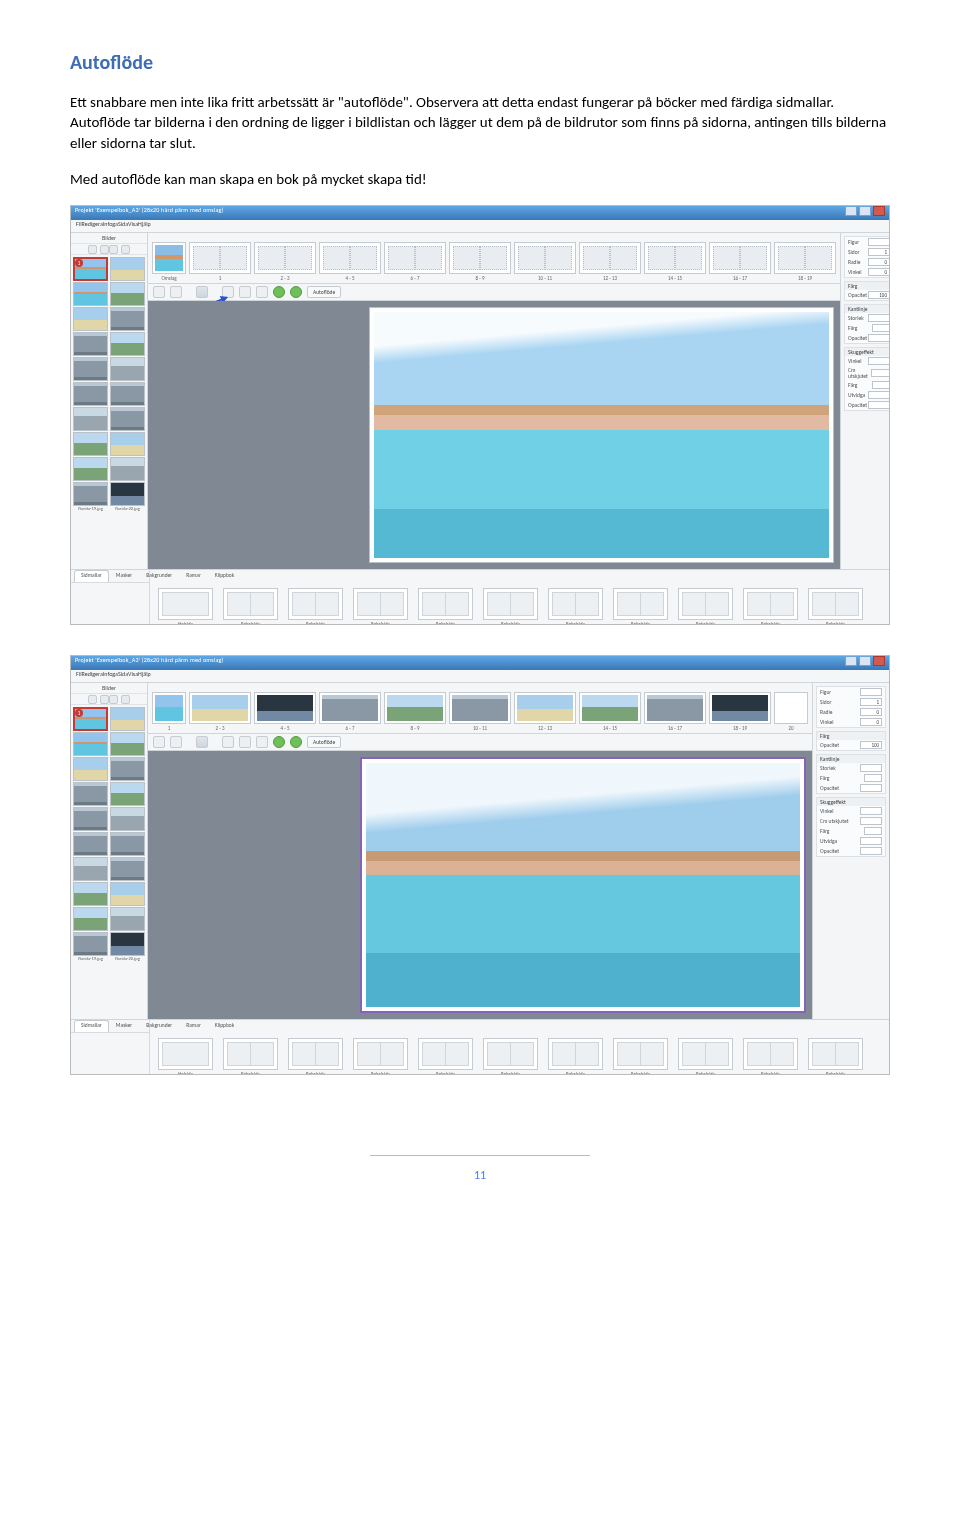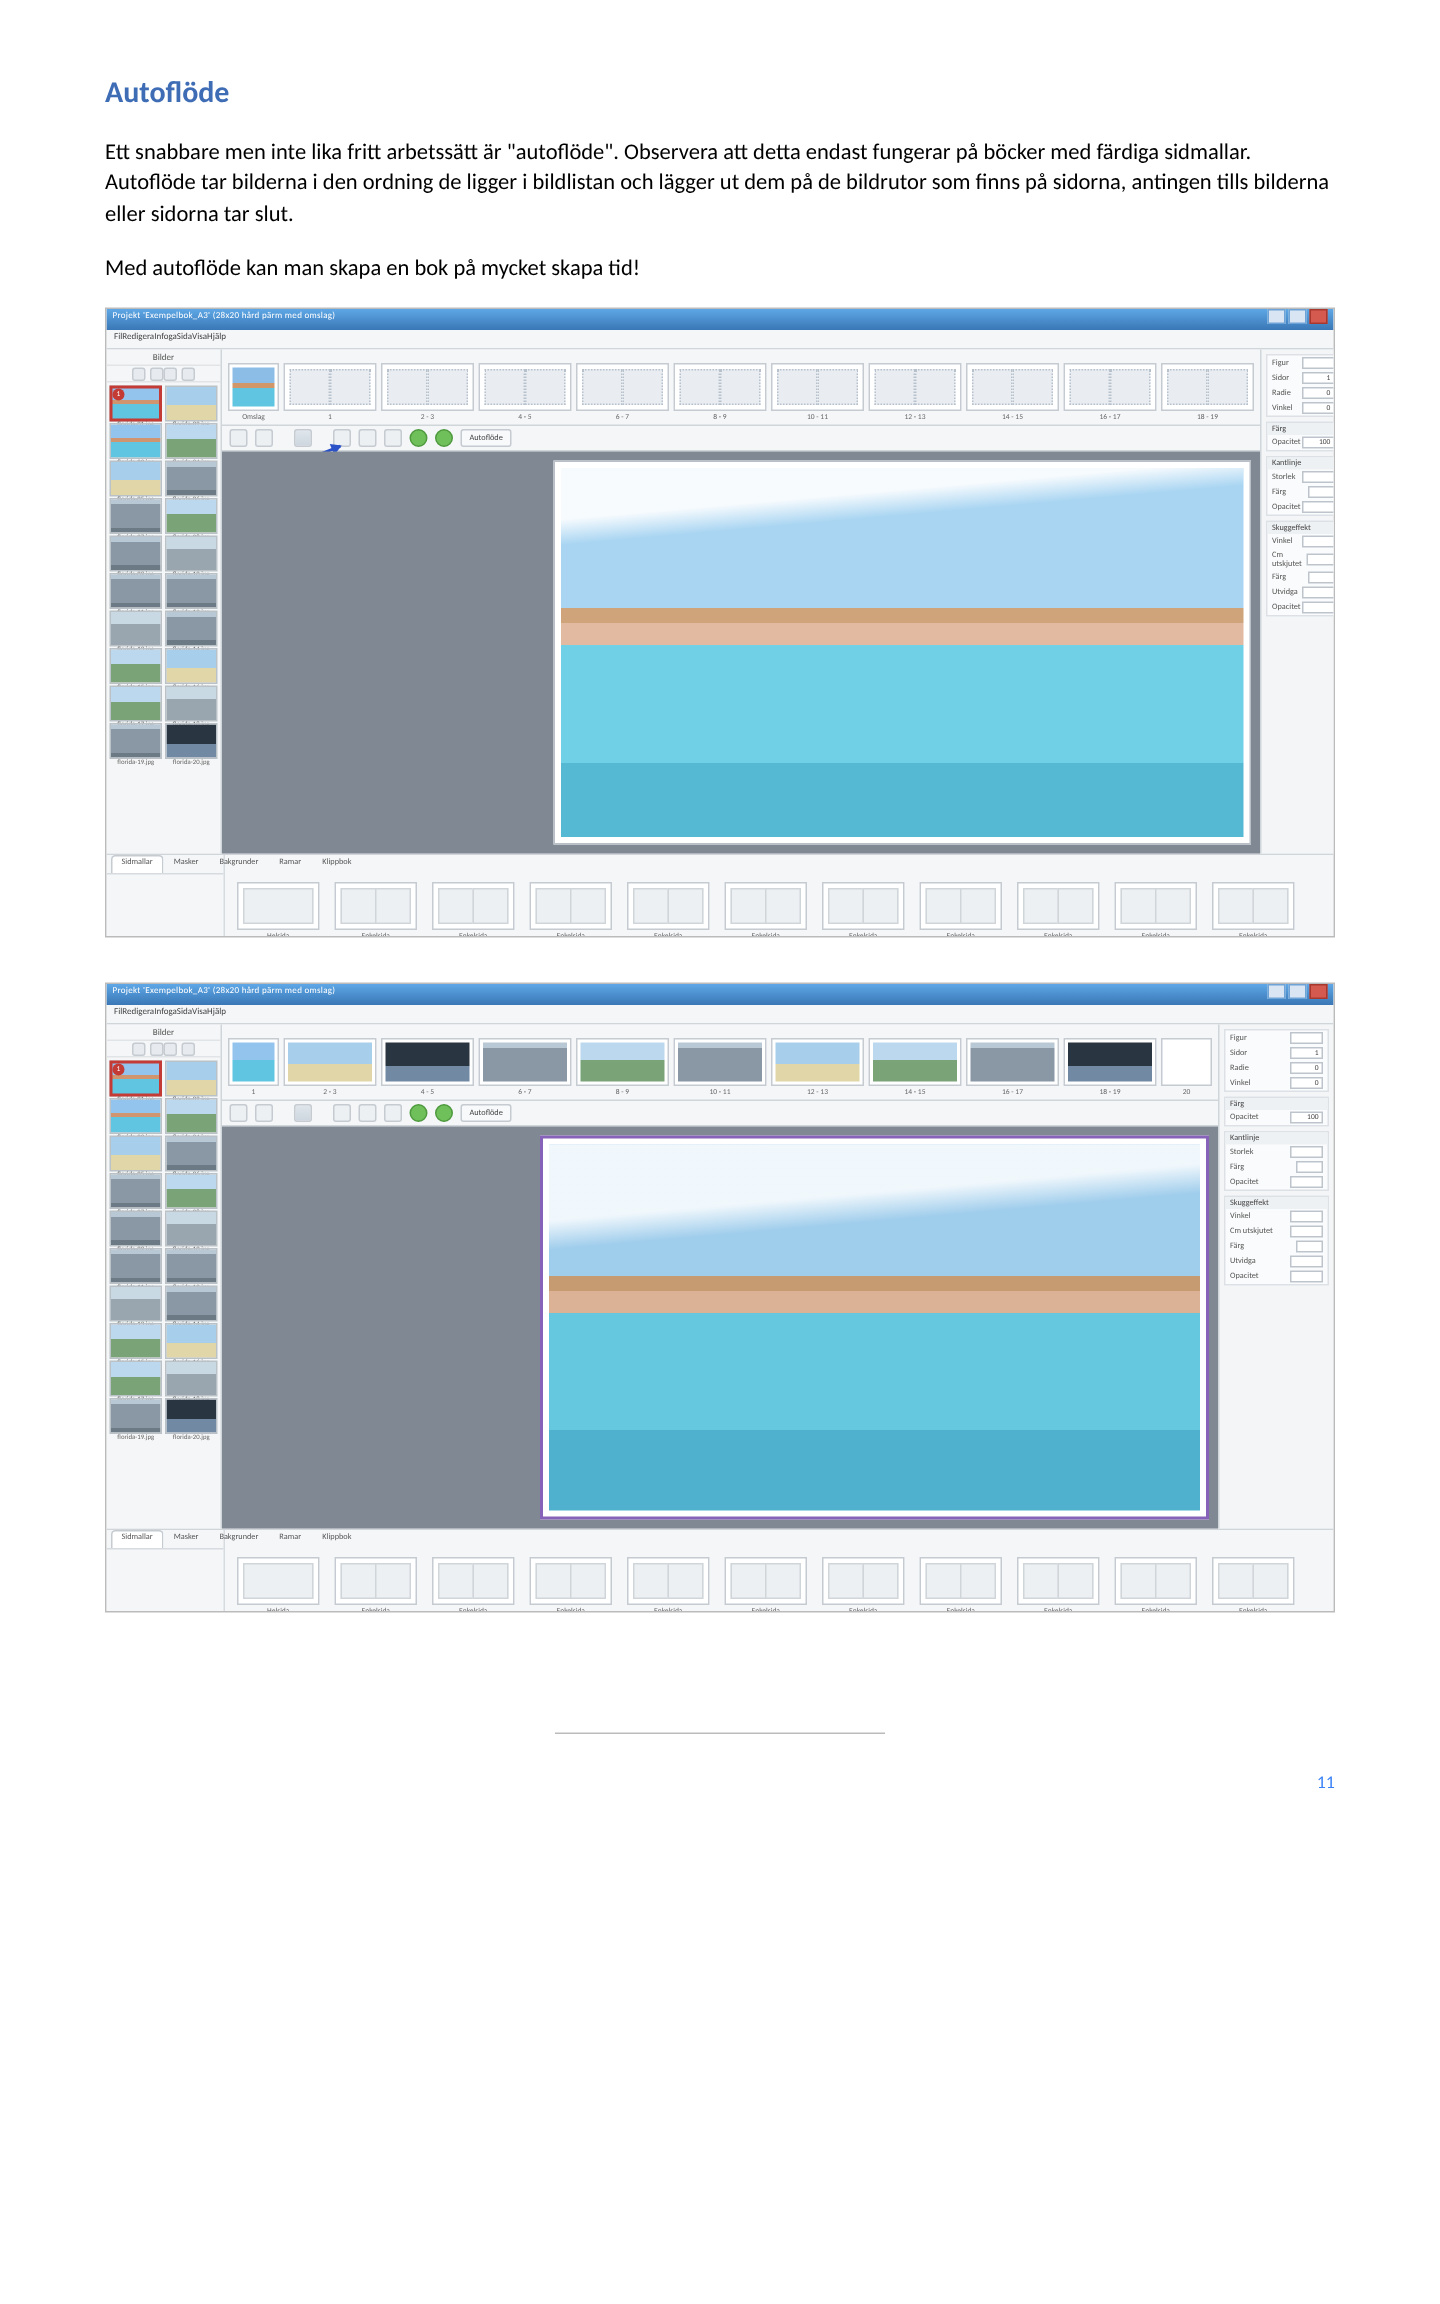--- a/index.html
+++ b/index.html
@@ -320,21 +320,21 @@
   .tmpl .slot.full { left: 3px; right: 3px; }
   .tmpl .slot.l { left: 3px; width: 22px; }
   .tmpl .slot.r { right: 3px; width: 22px; }
   .footer {
     margin-top: 80px;
     text-align: center;
     font-size: 12px;
     color: #666;
   }
   .footer .line { width: 220px; height: 1px; background: #bbb; margin: 0 auto 4px; }
-  .footer .pg { margin-top: 26px; color: #3b82f6; text-align: right; }
+  .footer .pg { margin-top: 12px; color: #3b82f6; }
 </style>
 </head>
 <body>
 
 <h2 class="heading">Autoflöde</h2>
 
 <p class="body-text">Ett snabbare men inte lika fritt arbetssätt är "autoflöde". Observera att detta endast fungerar på böcker med färdiga sidmallar. Autoflöde tar bilderna i den ordning de ligger i bildlistan och lägger ut dem på de bildrutor som finns på sidorna, antingen tills bilderna eller sidorna tar slut.</p>
 <p class="body-text">Med autoflöde kan man skapa en bok på mycket skapa tid!</p>
 
 <div class="screenshot">

